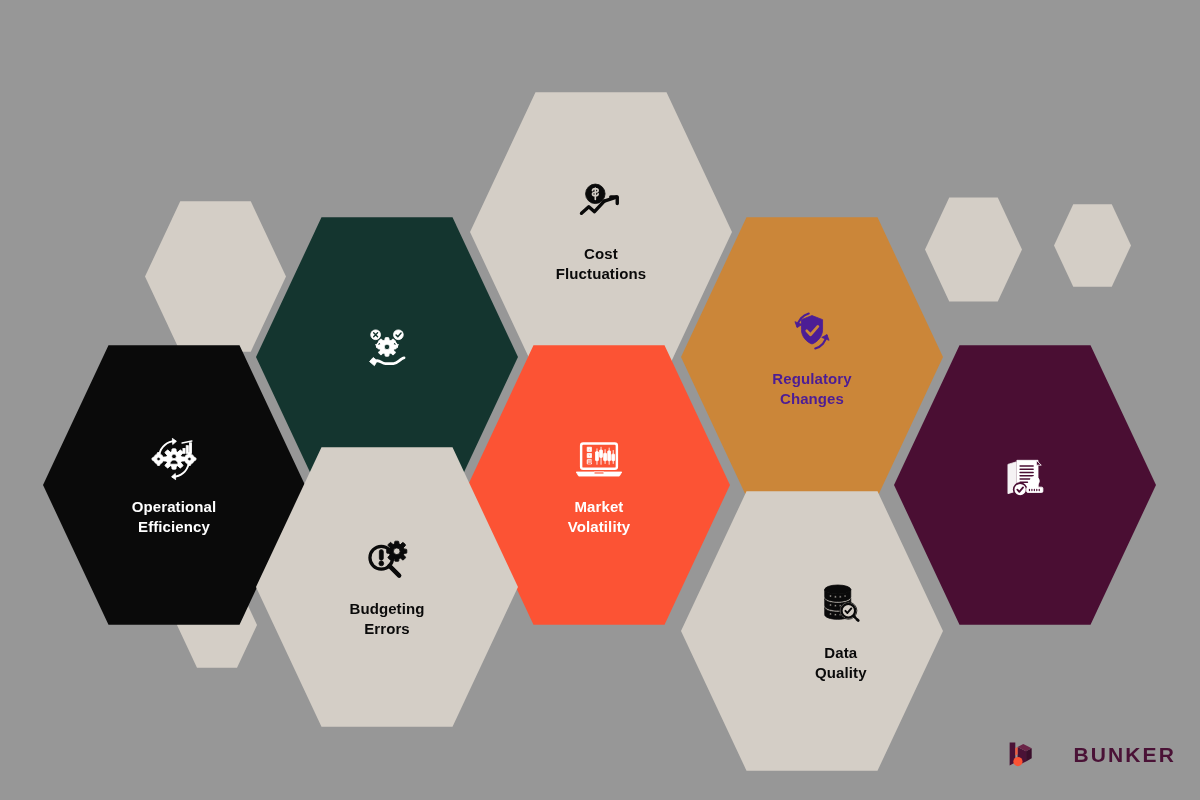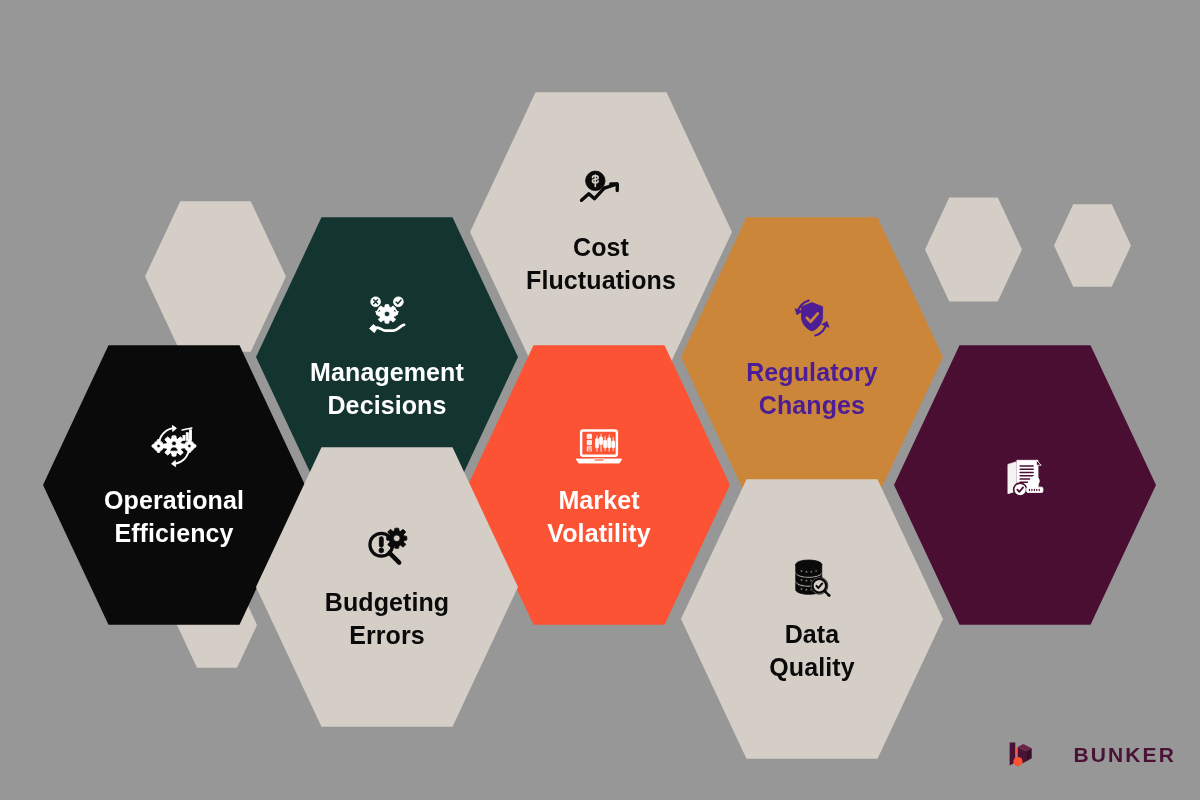--- a/index.html
+++ b/index.html
@@ -46,21 +46,21 @@
   .hex-icon {
     width: 52px;
     height: 52px;
     margin-bottom: 12px;
     display: block;
     flex: none;
   }
   .hex-icon svg { display: block; width: 100%; height: 100%; }
 
   .hex-label {
-    font-size: 25px;
+    font-size: 15px;
     font-weight: bold;
     line-height: 1.32;
     letter-spacing: 0.1px;
     white-space: pre-line;
   }
 
   
   #logo {
     position: absolute;
     right: 24px;
@@ -131,22 +131,20 @@
           </g>
           <circle cx="32" cy="27" r="3.4" fill="#14352F"></circle>
           <path d="M24 20c-3.2 1.6-4.6 4.4-4.6 7" stroke="currentColor" stroke-width="2" fill="none" stroke-linecap="round"></path>
           <path d="M18 23.4l1.4 4.2 3.6-2.4" fill="currentColor"></path>
           <path d="M40 20c3.2 1.6 4.6 4.4 4.6 7" stroke="currentColor" stroke-width="2" fill="none" stroke-linecap="round"></path>
           <path d="M46 23.4l-1.4 4.2-3.6-2.4" fill="currentColor"></path>
           <path d="M20 44c4 0 6 3.4 10 3.4h10c2.6 0 4.5-1.1 6.6-3 2.6-2.4 4.6-4 6.4-4" stroke="currentColor" stroke-width="3.4" stroke-linecap="round" stroke-linejoin="round" fill="none"></path>
           <path d="M20 44l-5-4-4.5 5 6 5z" fill="currentColor"></path>
         </svg>
       </span>
-      <div class="hex-label">Management
-Decisions</div>
     </div>
   </div>
 
   <div class="hex" style="left:681px; top:213px; width:262px; height:288px; background:#CB8639; color:#4c1d95;">
     <div class="hex-inner">
       <span class="hex-icon">
         <svg viewBox="0 0 64 64" fill="none" stroke="currentColor">
           <path d="M32 13l13 5v12c0 9-6.2 15.4-13 18-6.8-2.6-13-9-13-18V18z" fill="currentColor"></path>
           <path d="M25.6 31.8l4.6 4.8 9-10.2" stroke="#CB8639" stroke-width="3.4" stroke-linecap="round" stroke-linejoin="round" fill="none"></path>
           <path d="M14 26.5A19 19 0 0 1 28 10.5" stroke="currentColor" stroke-width="2.6" stroke-linecap="round" fill="none"></path>
@@ -282,21 +280,21 @@
             <rect x="49" y="25" width="5.2" height="5.2" rx="1.1" transform="rotate(-45 51.6 27.6)"></rect>
           </g>
           <circle cx="44" cy="20" r="4.1" fill="#D4CEC6"></circle>
         </svg>
       </span>
       <div class="hex-label">Budgeting
 Errors</div>
     </div>
   </div>
 
-  <div class="hex" style="left:681px; top:475px; width:262px; height:288px; background:#D4CEC6; color:#0A0A0A;">
+  <div class="hex" style="left:681px; top:487px; width:262px; height:288px; background:#D4CEC6; color:#0A0A0A;align-items:flex-end;">
     <div class="hex-inner">
       <span class="hex-icon">
         <svg viewBox="0 0 64 64" fill="none" stroke="currentColor">
           <g fill="currentColor">
             <ellipse cx="28" cy="13" rx="16" ry="5.6"></ellipse>
             <path d="M12 13v9c0 3.1 7.2 5.6 16 5.6s16-2.5 16-5.6v-9c0 3.1-7.2 5.6-16 5.6S12 16.1 12 13z"></path>
             <path d="M12 24v9c0 3.1 7.2 5.6 16 5.6s16-2.5 16-5.6v-9c0 3.1-7.2 5.6-16 5.6S12 27.1 12 24z"></path>
             <path d="M12 35v9c0 3.1 7.2 5.6 16 5.6s16-2.5 16-5.6v-9c0 3.1-7.2 5.6-16 5.6S12 38.1 12 35z"></path>
           </g>
           <g fill="#D4CEC6">

